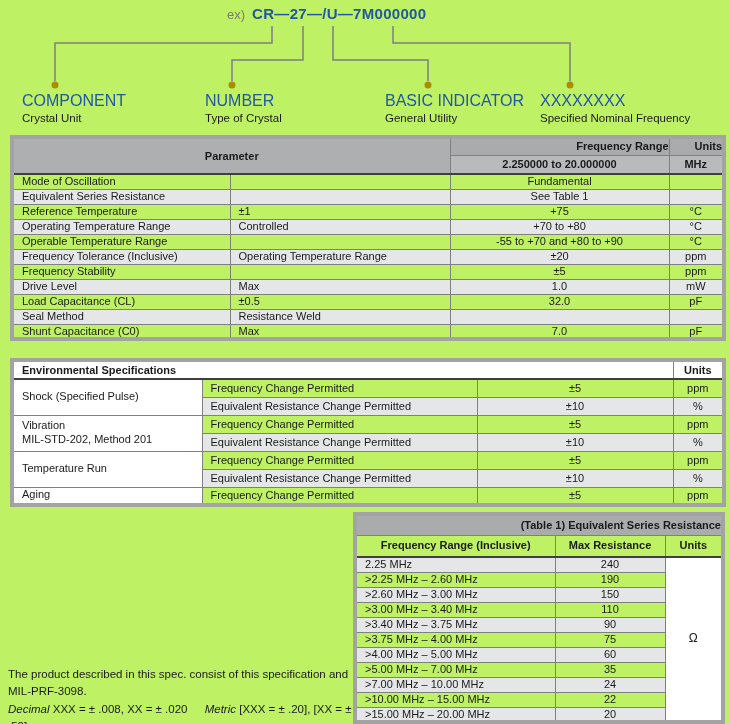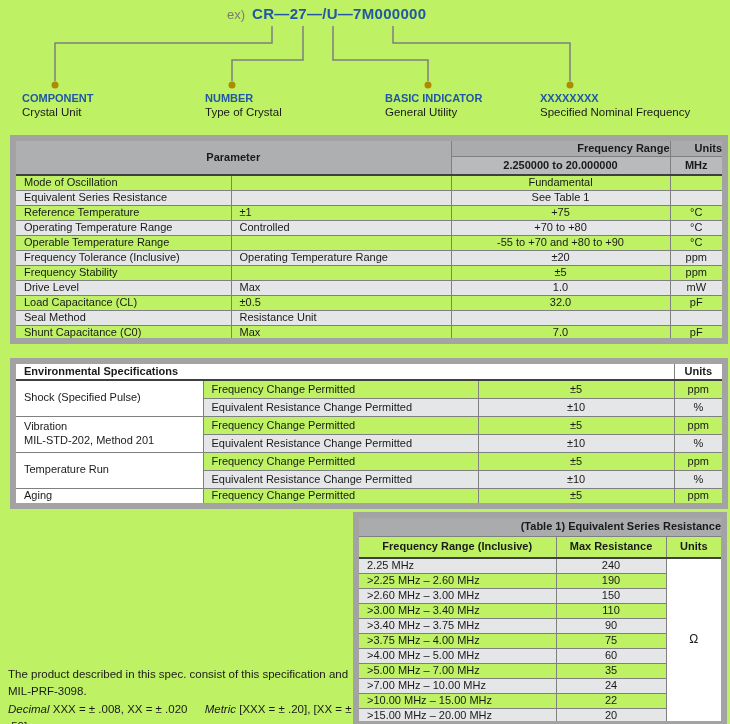--- a/index.html
+++ b/index.html
@@ -5,26 +5,26 @@
   html,body{margin:0;padding:0;background:#fff;}
   .page{position:relative;width:730px;height:724px;background:#bef264;overflow:hidden;
         font-family:"Liberation Sans",sans-serif;color:#1a1a1a;}
 
   
   .pn-line{position:absolute;left:227px;top:5px;white-space:nowrap;}
   .ex{font-size:13px;color:#7a7a7a;margin-right:7px;}
   .pn{font-size:15px;font-weight:bold;color:#2157A4;letter-spacing:.3px;}
   .diagram-svg{position:absolute;left:0;top:0;}
   .dlabel{position:absolute;white-space:nowrap;}
-  .dtitle{font-size:11px;font-weight:bold;color:#2157A4;}
+  .dtitle{font-size:16px;font-weight:normal;color:#2157A4;}
   .dsub{font-size:11.5px;color:#1a1a1a;margin-top:2px;}
 
   
   .t{position:absolute;border-collapse:collapse;table-layout:fixed;font-size:11px;
-     color:#1a1a1a;border:6px solid #a3a3a3;}
+     color:#1a1a1a;border:4px solid #a3a3a3;}
   .t td,.t th{border:1px solid #808080;overflow:hidden;white-space:nowrap;
               font-weight:normal;padding:0;line-height:1.15;}
   .l{text-align:left;padding-left:8px !important;}
   .c{text-align:center;margin-top:24px;}
   .b{font-weight:bold !important;}
   .g{background:#E5E6E7;}
   .hdr{background:#A9ABAD;font-weight:bold !important;text-align:right;}
   .hdr2{background:#B8BABC;font-weight:bold !important;text-align:center;}
   .param{background:#ADAFB1;font-weight:bold !important;text-align:center;}
   .thick-b{border-bottom:2px solid #3f3f3f !important;}
@@ -155,21 +155,21 @@
       <td class="c">mW</td>
     </tr>
     <tr>
       <td class="l">Load Capacitance (CL)</td>
       <td class="l">±0.5</td>
       <td class="c">32.0</td>
       <td class="c">pF</td>
     </tr>
     <tr class="g">
       <td class="l">Seal Method</td>
-      <td class="l">Resistance Unit</td>
+      <td class="l">Resistance Weld</td>
       <td class="c"></td>
       <td class="c"></td>
     </tr>
     <tr>
       <td class="l">Shunt Capacitance (C0)</td>
       <td class="l">Max</td>
       <td class="c">7.0</td>
       <td class="c">pF</td>
     </tr>
   </tbody>

